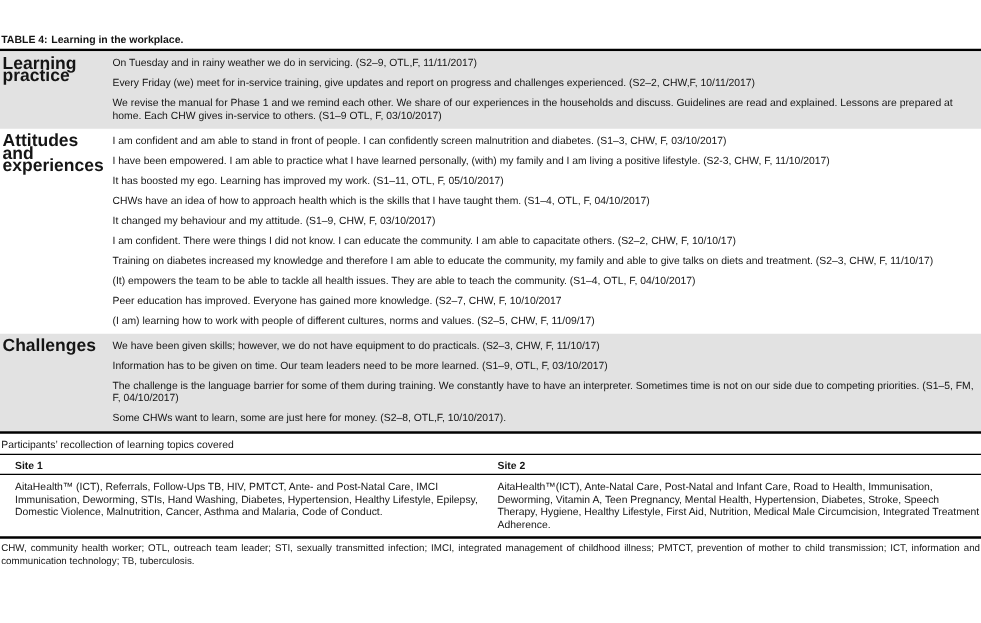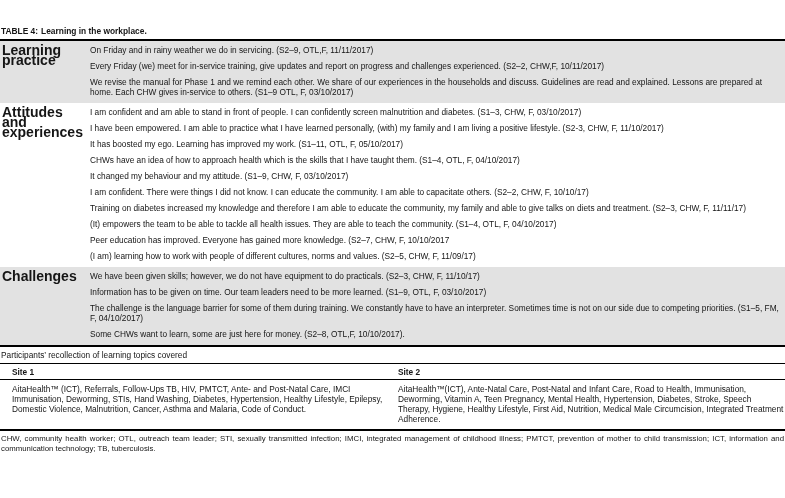--- a/index.html
+++ b/index.html
@@ -44,35 +44,35 @@
   <div class="title">
     <span class="title-label">TABLE 4:</span><span>Learning in the workplace.</span>
   </div>
 
   <div class="rule-thick"></div>
 
   <div id="groups">
       <div class="group shaded">
         <div class="group-label">Learning practice</div>
         <div class="quotes">
-          <p>On Friday and in rainy weather we do in servicing. (S2–9, OTL,F, 11/11/2017)</p>
+          <p>On Tuesday and in rainy weather we do in servicing. (S2–9, OTL,F, 11/11/2017)</p>
           <p>Every Friday (we) meet for in-service training, give updates and report on progress and challenges experienced. (S2–2, CHW,F, 10/11/2017)</p>
           <p>We revise the manual for Phase 1 and we remind each other. We share of our experiences in the households and discuss. Guidelines are read and explained. Lessons are prepared at home. Each CHW gives in-service to others. (S1–9 OTL, F, 03/10/2017)</p>
         </div>
       </div>
       <div class="group">
         <div class="group-label">Attitudes and experiences</div>
         <div class="quotes">
           <p>I am confident and am able to stand in front of people. I can confidently screen malnutrition and diabetes. (S1–3, CHW, F, 03/10/2017)</p>
           <p>I have been empowered. I am able to practice what I have learned personally, (with) my family and I am living a positive lifestyle. (S2-3, CHW, F, 11/10/2017)</p>
           <p>It has boosted my ego. Learning has improved my work. (S1–11, OTL, F, 05/10/2017)</p>
           <p>CHWs have an idea of how to approach health which is the skills that I have taught them. (S1–4, OTL, F, 04/10/2017)</p>
           <p>It changed my behaviour and my attitude. (S1–9, CHW, F, 03/10/2017)</p>
           <p>I am confident. There were things I did not know. I can educate the community. I am able to capacitate others. (S2–2, CHW, F, 10/10/17)</p>
-          <p>Training on diabetes increased my knowledge and therefore I am able to educate the community, my family and able to give talks on diets and treatment. (S2–3, CHW, F, 11/11/17)</p>
+          <p>Training on diabetes increased my knowledge and therefore I am able to educate the community, my family and able to give talks on diets and treatment. (S2–3, CHW, F, 11/10/17)</p>
           <p>(It) empowers the team to be able to tackle all health issues. They are able to teach the community. (S1–4, OTL, F, 04/10/2017)</p>
           <p>Peer education has improved. Everyone has gained more knowledge. (S2–7, CHW, F, 10/10/2017</p>
           <p>(I am) learning how to work with people of different cultures, norms and values. (S2–5, CHW, F, 11/09/17)</p>
         </div>
       </div>
       <div class="group shaded">
         <div class="group-label">Challenges</div>
         <div class="quotes">
           <p>We have been given skills; however, we do not have equipment to do practicals. (S2–3, CHW, F, 11/10/17)</p>
           <p>Information has to be given on time. Our team leaders need to be more learned. (S1–9, OTL, F, 03/10/2017)</p>

